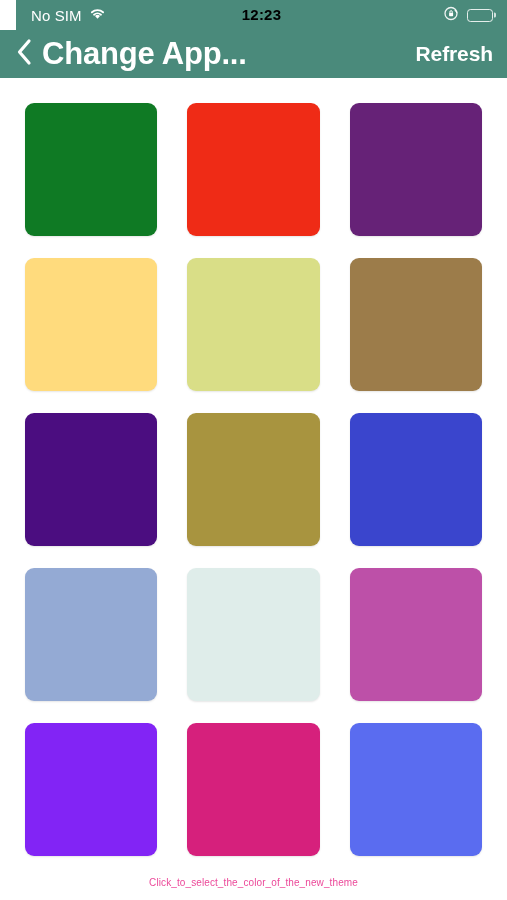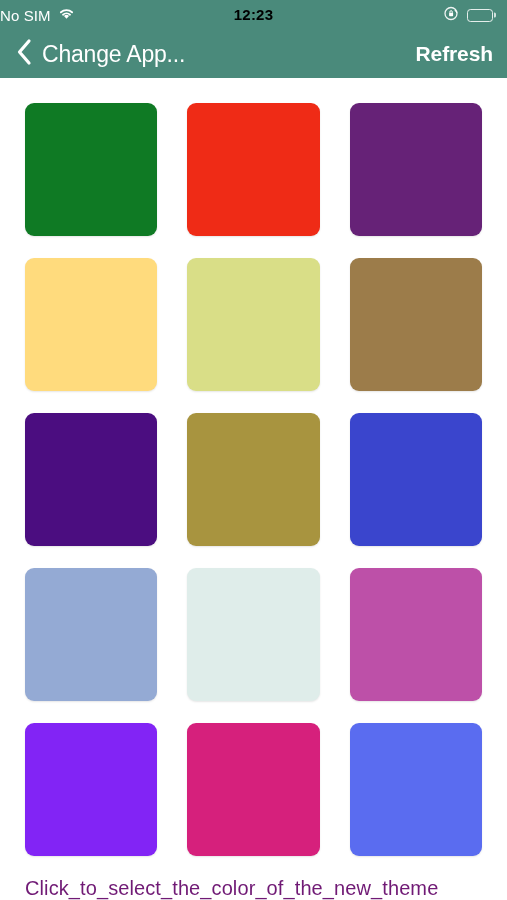--- a/index.html
+++ b/index.html
@@ -21,23 +21,24 @@
     flex-direction: column;
   }
 
   
   .status-bar {
     height: 30px;
     background: #4a8a7b;
     color: #ffffff;
     display: flex;
     align-items: center;
-    padding: 0 14px 0 0;
+    padding: 0 14px 0 15px;
     flex: 0 0 auto;
     position: relative;
+    margin-left: 16px;
   }
   .status-left {
     display: flex;
     align-items: center;
     gap: 7px;
   }
   .status-carrier {
     font-size: 15px;
     font-weight: 400;
     letter-spacing: 0.1px;
@@ -103,22 +104,22 @@
   .back-button {
     display: flex;
     align-items: center;
     padding: 0 6px 0 2px;
     cursor: pointer;
   }
   .chevron-left {
     display: block;
   }
   .nav-title {
-    font-size: 23px;
-    font-weight: 400;
+    font-size: 31px;
+    font-weight: 700;
     color: #ffffff;
     letter-spacing: -0.2px;
     white-space: nowrap;
     margin-left: 4px;
   }
   .nav-actions {
     margin-left: auto;
     display: flex;
     align-items: center;
     gap: 14px;
@@ -152,23 +153,23 @@
   .swatch {
     width: 100%;
     height: 100%;
     border-radius: 9px;
     cursor: pointer;
     box-shadow: 0 1px 2px rgba(0,0,0,0.10);
   }
 
   
   .caption {
-    text-align: left;
-    font-size: 20px;
-    color: #701a75;
+    text-align: center;
+    font-size: 10px;
+    color: #ec4899;
     letter-spacing: 0.1px;
     padding-top: 21px;
     white-space: nowrap;
   }
 </style>
 </head>
 <body>
 
 <div id="app">
 

